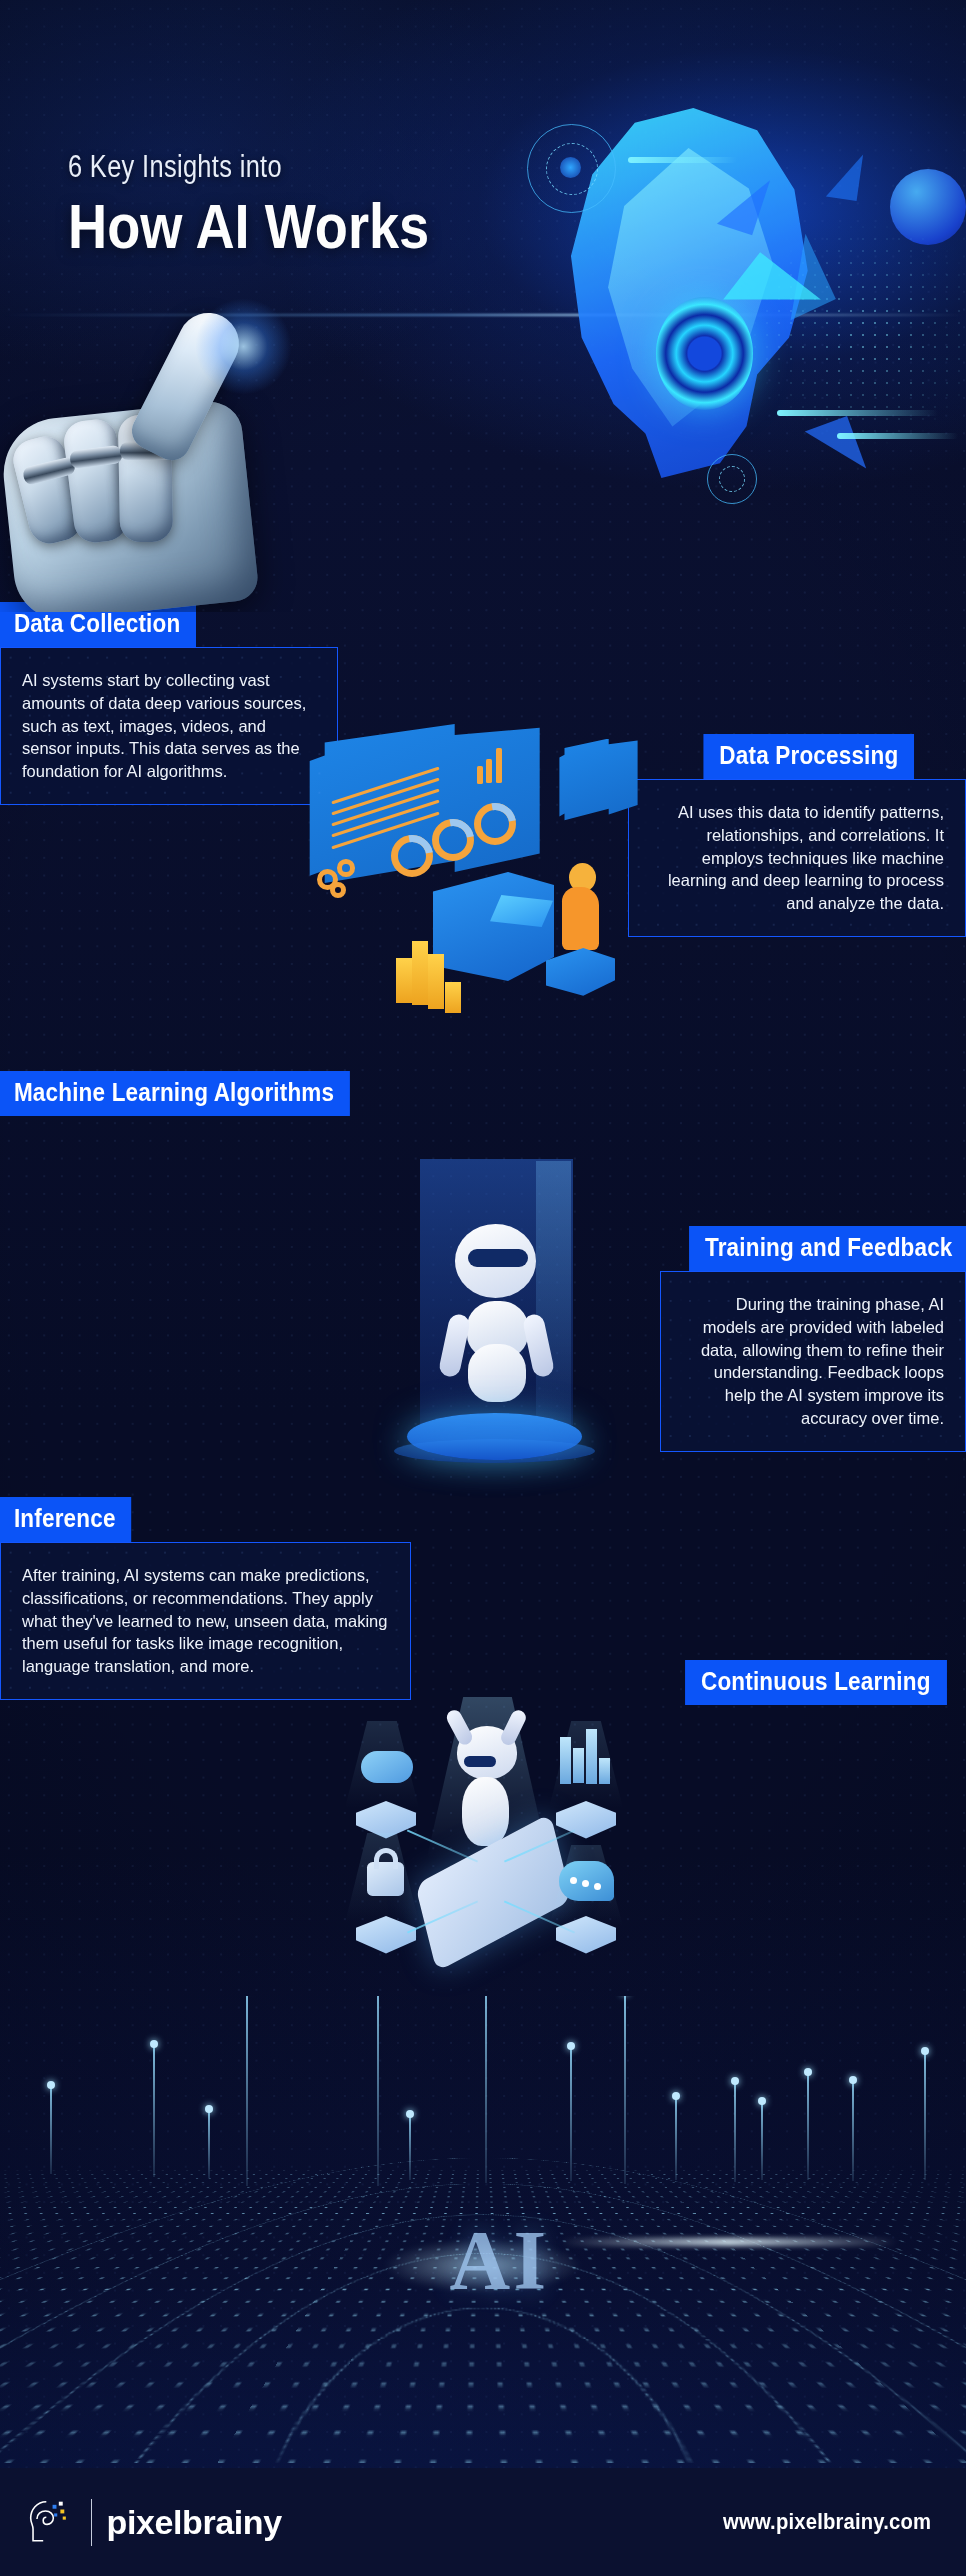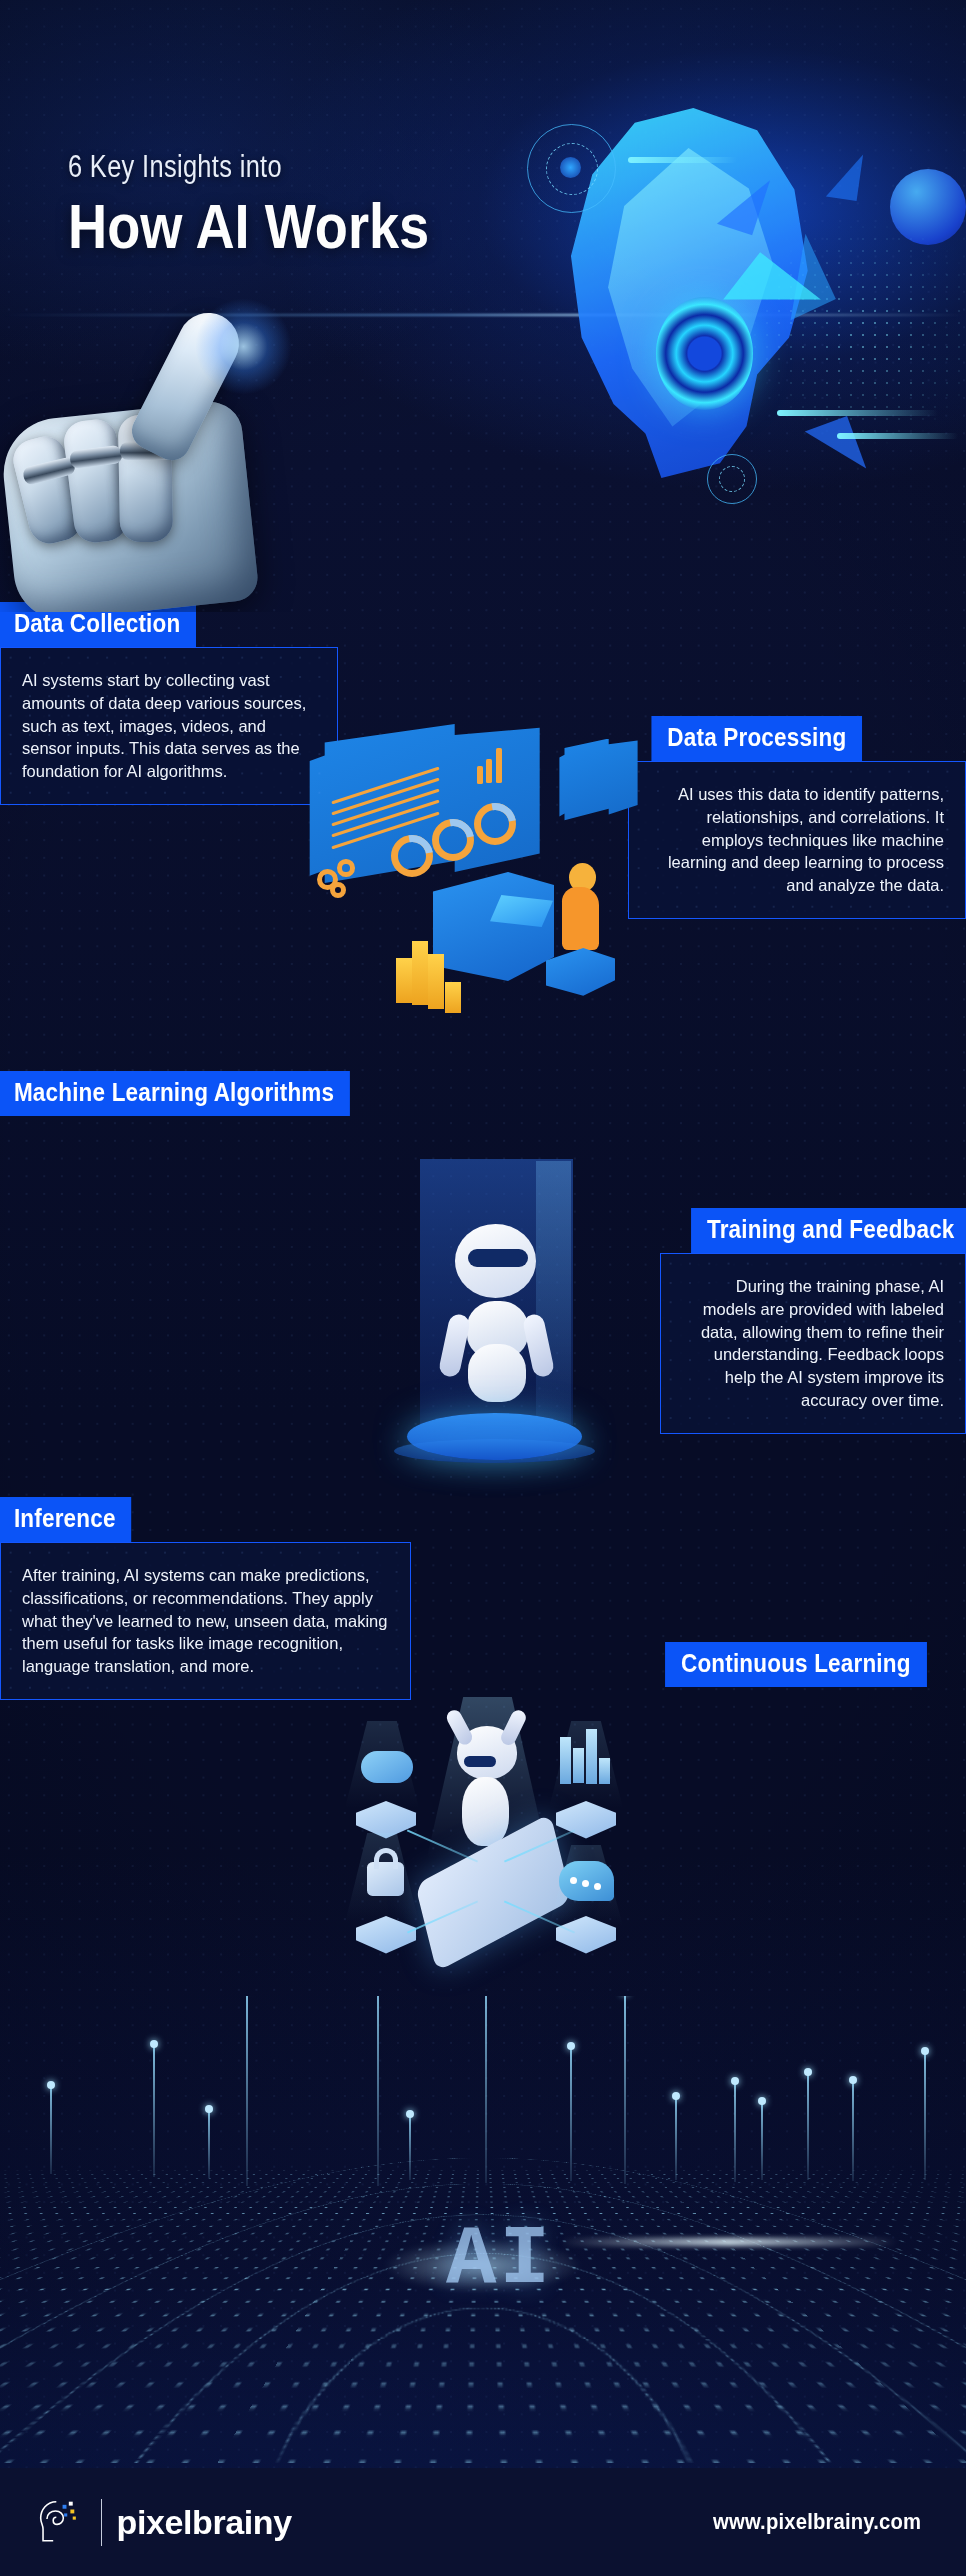--- a/index.html
+++ b/index.html
@@ -87,21 +87,21 @@
     font-weight:700;font-size:25px;letter-spacing:0.2px;padding:7.2px 17.7px 8.9px 17.7px;
     transform:scaleX(.9);transform-origin:left center;white-space:nowrap;}
   .card.right .hdr{transform-origin:right center;}
   .card .body{border:1.6px solid #1457ff;background:rgba(8,18,55,.82);
     padding:21px 21px;color:#eef3fb;font-size:16.5px;line-height:1.38;font-weight:400;
     position:relative;overflow:hidden;}
   .card .body .txt{position:relative;z-index:2;}
   .card .body .bdots{position:absolute;inset:0;z-index:1;opacity:.55;
     background-image:radial-gradient(rgba(120,170,255,.22) 1px, transparent 1.1px);background-size:19.3px 19.3px;}
   .card.right .body{text-align:right;}
-  .card.right .hdrrow{display:flex;justify-content:flex-start;}
+  .card.right .hdrrow{display:flex;justify-content:center;margin-top:18px;}
 
   
   .card.left .hdrrow{margin-left:-1.6px;}
 
   
   .ill{position:absolute;}
 
   
   .iso-screen{position:absolute;background:linear-gradient(160deg,#1e86e8,#1466c4);
     clip-path:polygon(4% 20%,10% 17%,10% 10%,62% 0%,62% 6%,96% 2%,96% 70%,62% 80%,62% 74%,10% 86%,10% 79%,4% 82%);}
@@ -144,27 +144,27 @@
     transform:perspective(338px) rotateX(66deg);transform-origin:50% 0%;}
   .radar .rings i{position:absolute;left:50%;top:50%;border-radius:50%;border:1.6px dotted rgba(150,225,255,.55);transform:translate(-50%,-50%);}
   .radar .core{position:absolute;left:50%;top:243px;width:201px;height:53px;margin-left:-101px;border-radius:50%;
     background:radial-gradient(ellipse,rgba(200,240,255,.55),rgba(120,200,255,0) 70%);filter:blur(3.2px);}
   .radar .hspark{position:absolute;left:58%;top:242px;width:338px;height:8px;
     background:linear-gradient(90deg,rgba(255,255,255,0),rgba(230,248,255,.85),rgba(255,255,255,0));filter:blur(2.4px);}
   .stem{position:absolute;width:1.6px;background:linear-gradient(180deg,rgba(150,220,255,.85),rgba(150,220,255,.12));}
   .stem::before{content:"";position:absolute;left:-3.2px;top:-4px;width:8px;height:8px;border-radius:50%;
     background:#bfe9ff;box-shadow:0 0 7.2px rgba(160,230,255,.95);}
   .ai-word{position:absolute;left:0;width:966px;top:2212px;text-align:center;
-    font-family:Liberation Mono, monospace;
+    font-family:Liberation Serif, serif;
     font-size:84px;font-weight:700;letter-spacing:3.2px;color:#9dc4ee;opacity:.82;
     text-shadow:0 0 27px rgba(110,185,255,.45);padding-left:33px;}
 
   
   .footer{position:absolute;left:0;top:2468px;width:966px;height:108px;background:#0b1130;
-    display:flex;align-items:center;justify-content:space-between;padding:0 36px;}
+    display:flex;align-items:center;justify-content:space-between;padding:0 26px;}
   .brand{display:flex;align-items:center;gap:14.5px;}
   .brand .logomark{width:50px;height:50px;position:relative;}
   .brand .divider{width:1.6px;height:47px;background:#e7eefb;opacity:.85;}
   .brand .wordmark{font-size:34px;font-weight:700;color:#ffffff;letter-spacing:-0.4px;
     font-family:"Liberation Sans Narrow","Liberation Sans",sans-serif;}
   .footer .site{font-size:22px;color:#ffffff;font-weight:700;letter-spacing:0.2px;
     font-family:"Liberation Sans Narrow","Liberation Sans",sans-serif;transform:scaleX(.92);}
 </style>
 </head>
 <body>

